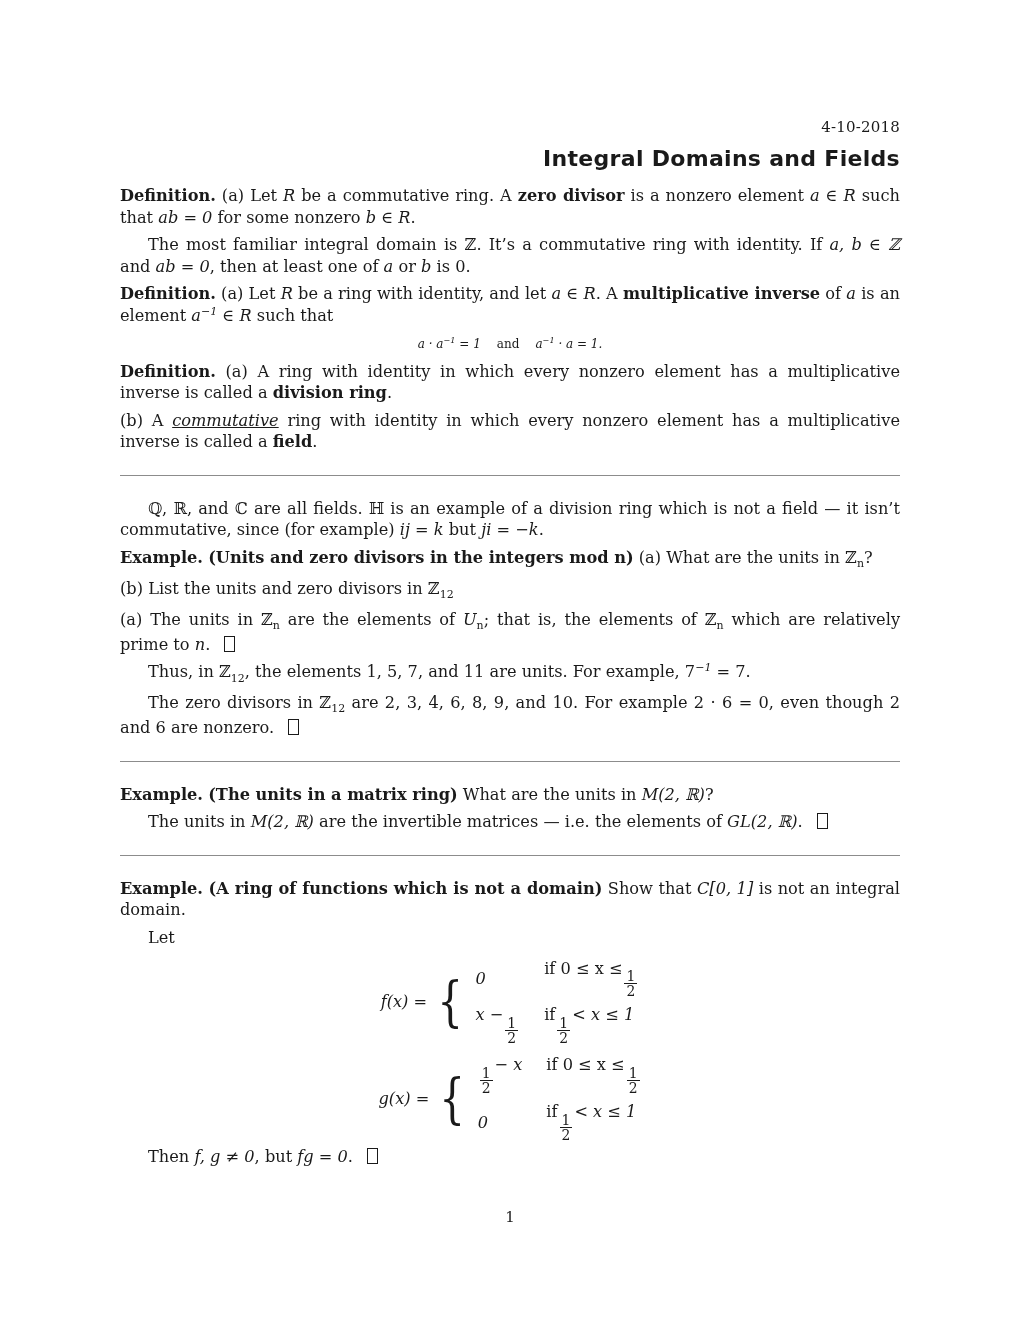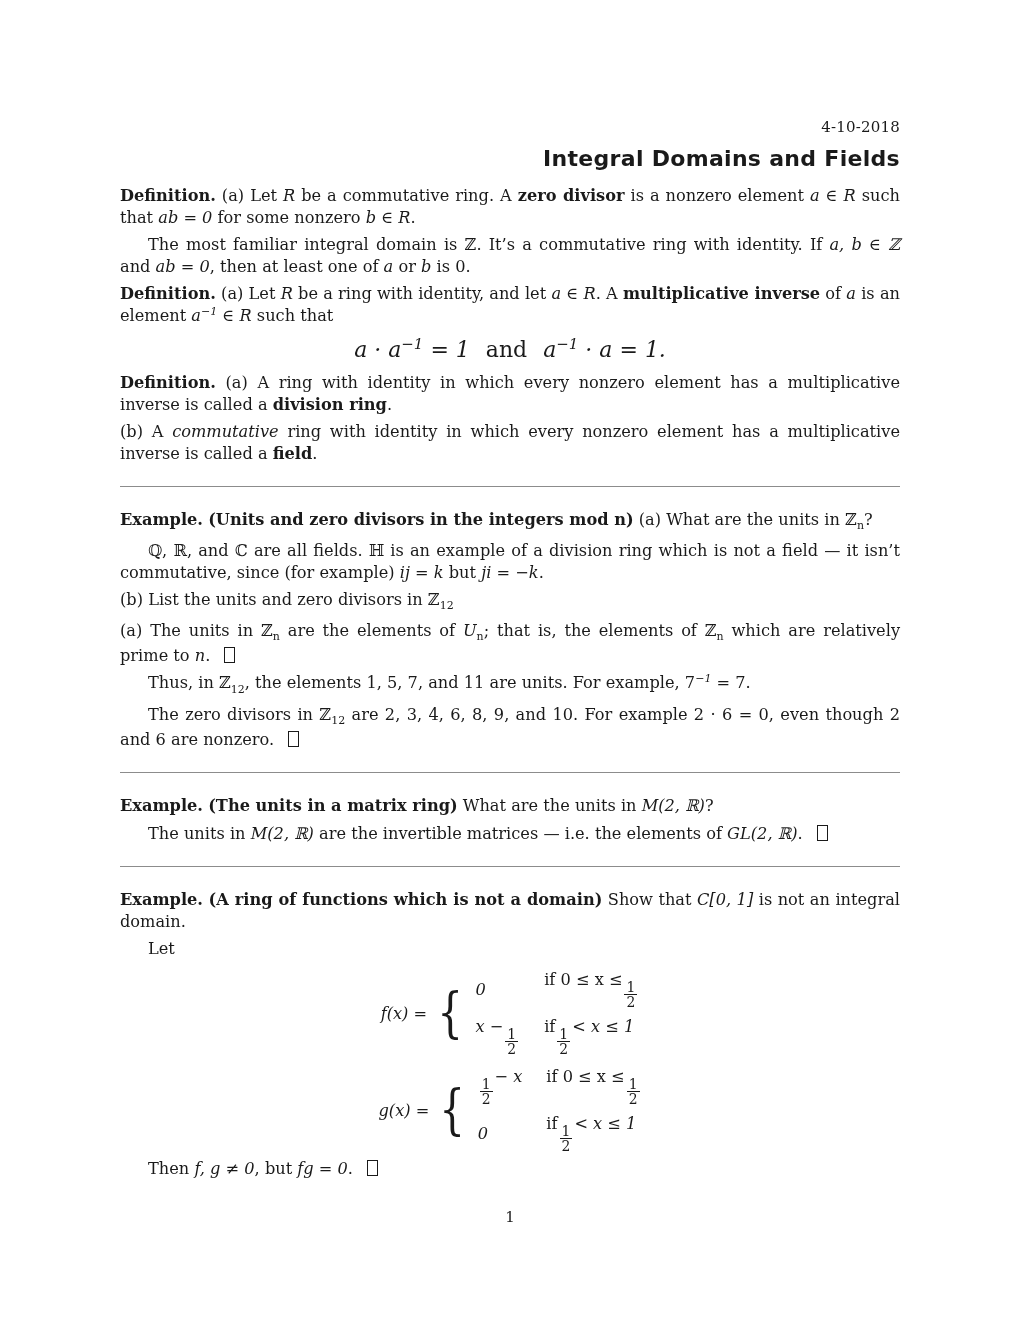--- a/index.html
+++ b/index.html
@@ -42,26 +42,26 @@
     line-height: 1.33;
     margin: 0 0 6px 0;
     text-align: justify;
     text-justify: inter-word;
   }
   p.gap {
   }
   .indent { text-indent: 28px; }
   .noindent { text-indent: 0; }
   b.lead { font-weight: bold; }
-  i.it { font-style: italic; }
+  i.it { font-style: italic; text-decoration: underline; }
   .mathvar { font-style: italic; font-family: "DejaVu Serif", serif; }
   .bb { font-family: "DejaVu Serif", serif; }
   .display {
     text-align: center;
-    font-size: 22px;
+    font-size: 12px;
     margin: 8px 0 10px 0;
   }
   .sp-wide { display: inline-block; width: 16px; }
   sup.exp { font-size: 0.68em; vertical-align: super; font-style: italic; }
   sub.sb { font-size: 0.68em; vertical-align: sub; font-style: normal; }
   .qed {
     display: inline-block;
     width: 9px;
     height: 14px;
     border: 1.4px solid #1a1a1a;
@@ -143,23 +143,23 @@
 
   <div class="display"><span class="mathvar">a · a</span><sup class="exp">−1</sup><span class="mathvar"> = 1</span><span class="sp-wide"></span><span>and</span><span class="sp-wide"></span><span class="mathvar">a</span><sup class="exp">−1</sup><span class="mathvar"> · a = 1.</span></div>
 
 
   <p class="body noindent gap"><b class="lead">Definition.</b> <span>(a) A ring with identity in which every nonzero element has a multiplicative inverse is called a </span><b>division ring</b><span>.</span></p>
 
   <p class="body noindent gap"><span>(b) A </span><i class="it">commutative</i><span> ring with identity in which every nonzero element has a multiplicative inverse is called a </span><b>field</b><span>.</span></p>
 
   <hr class="rule">
 
+  <p class="body indent"><span>ℚ, ℝ, and ℂ are all fields. ℍ is an example of a division ring which is not a field — it isn’t commutative, since (for example) </span><span class="mathvar">ij = k</span><span> but </span><span class="mathvar">ji = −k</span><span>.</span></p>
+
   <p class="body noindent gap"><b class="lead">Example.</b> <b>(Units and zero divisors in the integers mod n)</b><span> (a) What are the units in </span><span class="bb">ℤ</span><sub class="sb">n</sub><span>?</span></p>
-
-  <p class="body indent"><span>ℚ, ℝ, and ℂ are all fields. ℍ is an example of a division ring which is not a field — it isn’t commutative, since (for example) </span><span class="mathvar">ij = k</span><span> but </span><span class="mathvar">ji = −k</span><span>.</span></p>
 
   <p class="body noindent gap"><span>(b) List the units and zero divisors in </span><span class="bb">ℤ</span><sub class="sb">12</sub></p>
 
   <p class="body noindent gap"><span>(a) The units in </span><span class="bb">ℤ</span><sub class="sb">n</sub><span> are the elements of </span><span class="mathvar">U</span><sub class="sb">n</sub><span>; that is, the elements of </span><span class="bb">ℤ</span><sub class="sb">n</sub><span> which are relatively prime to </span><span class="mathvar">n</span><span>.</span><span class="qed"></span></p>
 
   <p class="body indent gap"><span>Thus, in </span><span class="bb">ℤ</span><sub class="sb">12</sub><span>, the elements 1, 5, 7, and 11 are units. For example, 7</span><sup class="exp">−1</sup><span> = 7.</span></p>
 
   <p class="body indent"><span>The zero divisors in </span><span class="bb">ℤ</span><sub class="sb">12</sub><span> are 2, 3, 4, 6, 8, 9, and 10. For example 2 · 6 = 0, even though 2 and 6 are nonzero.</span><span class="qed"></span></p>
 
   <hr class="rule">

